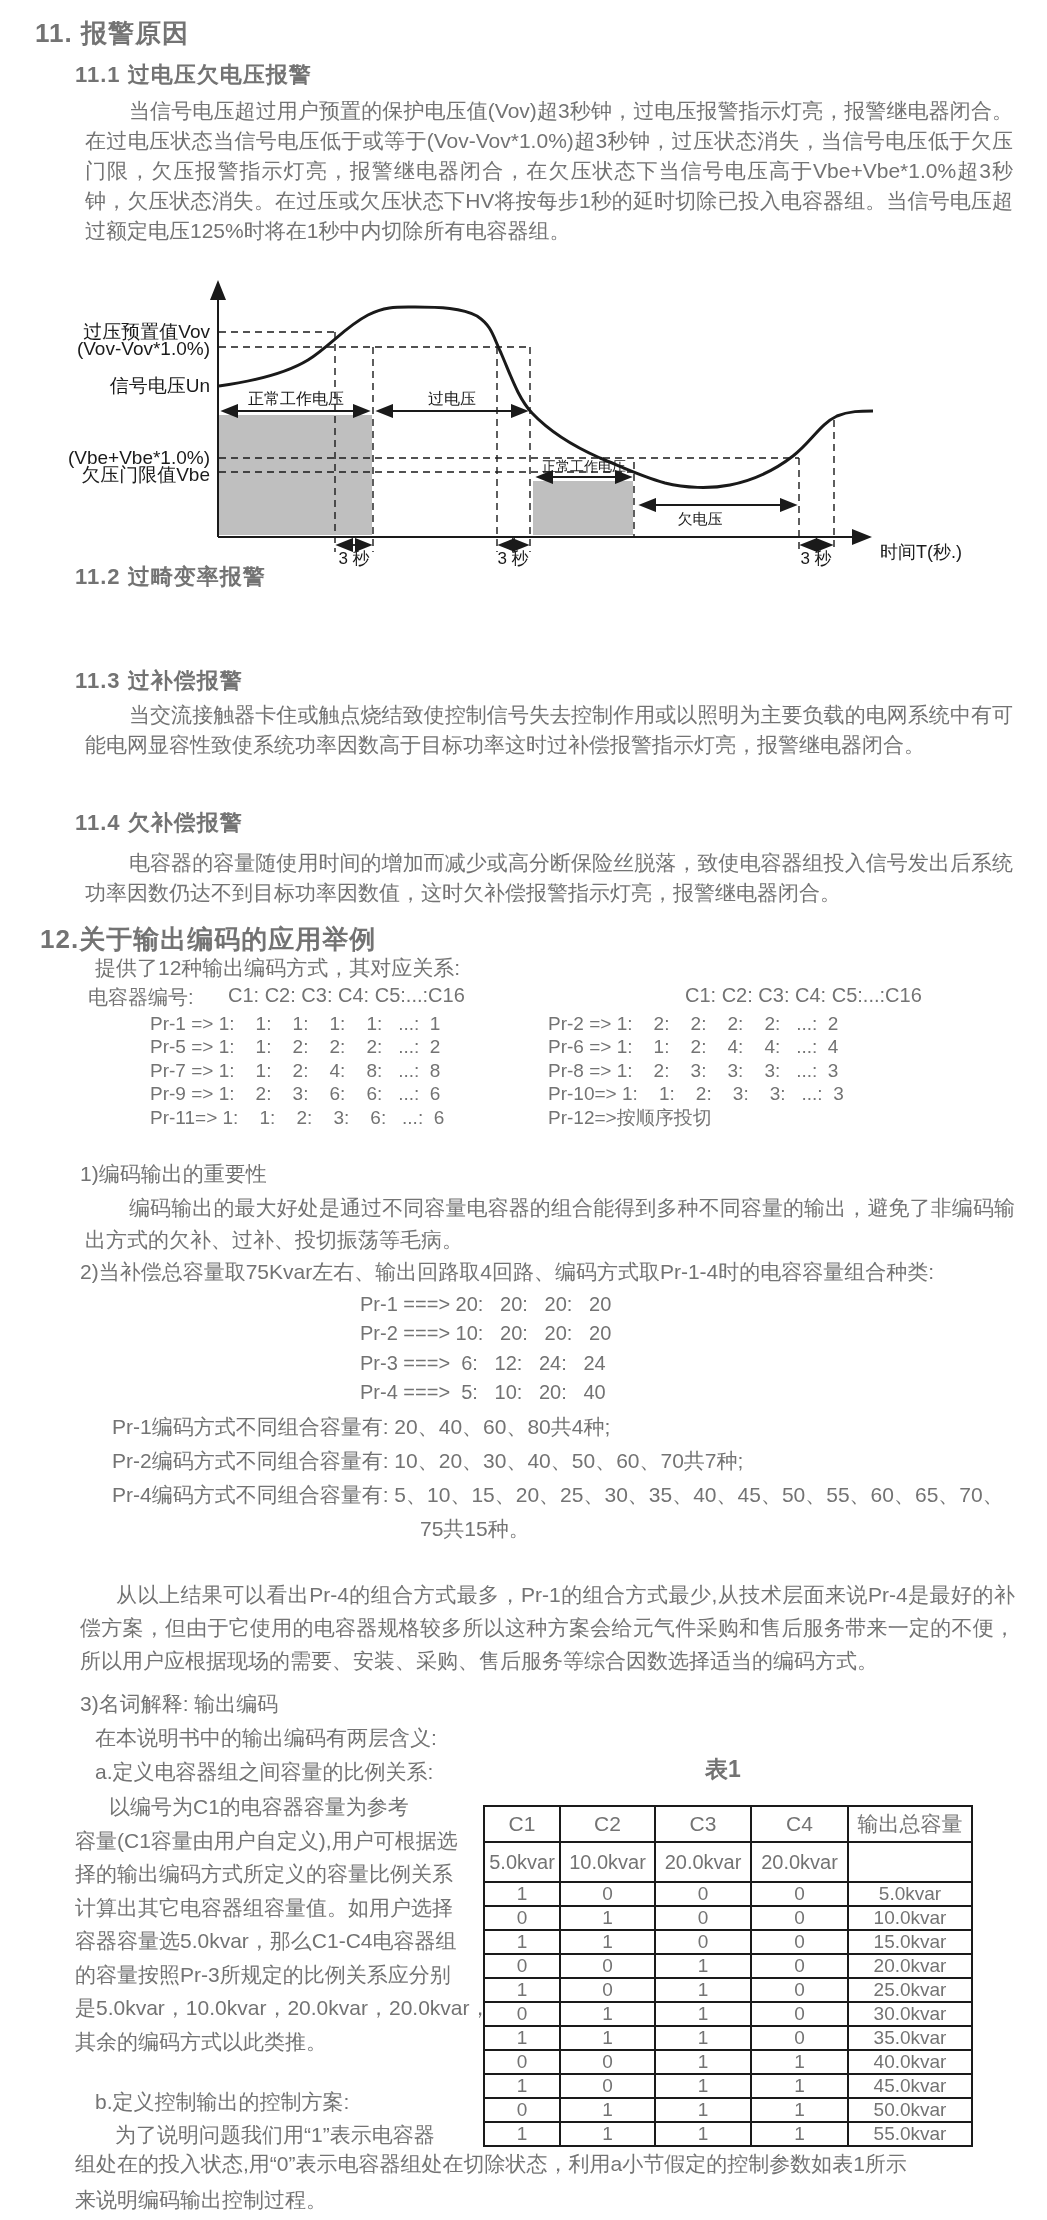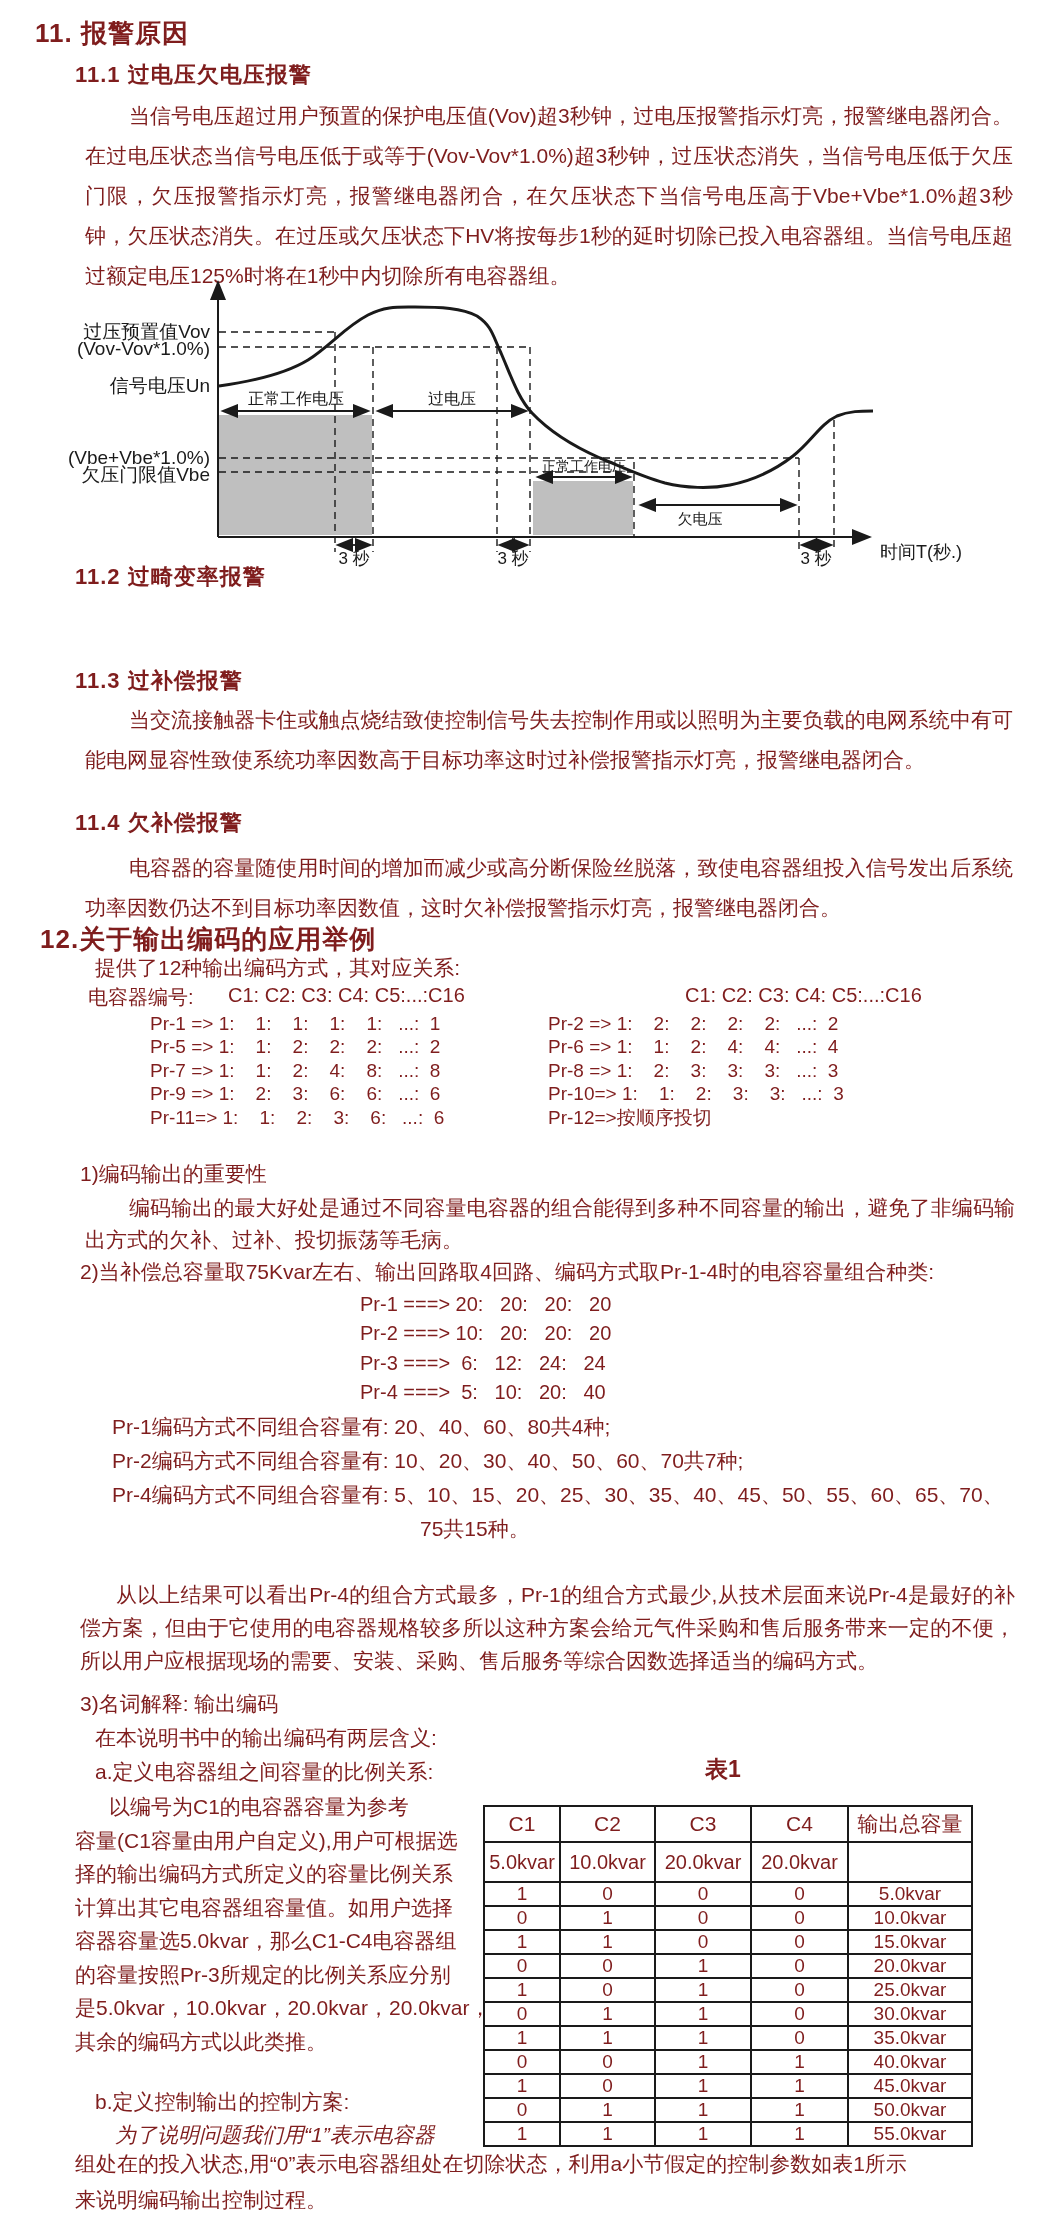--- a/index.html
+++ b/index.html
@@ -1,24 +1,24 @@
 <!DOCTYPE html>
 <html><head>
 <meta charset="utf-8">
 <style>
   html,body{margin:0;padding:0;background:#ffffff;}
   #page{
     position:relative;width:1047px;height:2220px;background:#ffffff;
-    font-family:"Liberation Sans","DejaVu Sans",sans-serif;color:#7f1d1d;
+    font-family:"Liberation Sans","DejaVu Sans",sans-serif;color:#737373;
     overflow:hidden;
   }
   .abs{position:absolute;}
   .h1{font-size:26px;font-weight:bold;letter-spacing:1px;}
   .h2{font-size:22px;font-weight:bold;letter-spacing:1px;}
-  .body{font-size:21px;line-height:40px;text-align:justify;}
+  .body{font-size:21px;line-height:30px;text-align:justify;}
   .line{font-size:21px;white-space:nowrap;}
   .prrow{display:flex;font-size:19px;line-height:23.4px;white-space:pre;}
   .prrow .l{width:398px;flex:0 0 398px;}
   .combos div{font-size:20px;line-height:29.3px;white-space:pre;}
   .results div{font-size:21px;line-height:34px;white-space:nowrap;margin-left:32px;}
   .colpara div{font-size:21px;line-height:33.5px;white-space:nowrap;}
   table.t1{border-collapse:collapse;table-layout:fixed;width:488px;background:#fff;}
   table.t1 td{border:2px solid #1a1a1a;text-align:center;padding:0;font-size:20px;line-height:1.05;}
   tr.hdr td{height:34px;font-size:21px;}
   tr.cap td{height:38px;}
@@ -151,21 +151,21 @@
     <div>容量(C1容量由用户自定义),用户可根据选</div>
     <div>择的输出编码方式所定义的容量比例关系</div>
     <div>计算出其它电容器组容量值。如用户选择</div>
     <div>容器容量选5.0kvar，那么C1-C4电容器组</div>
     <div>的容量按照Pr-3所规定的比例关系应分别</div>
     <div>是5.0kvar，10.0kvar，20.0kvar，20.0kvar，</div>
     <div>其余的编码方式以此类推。</div>
   </div>
 
   <div class="abs line" style="left:95px;top:2088px;">b.定义控制输出的控制方案:</div>
-  <div class="abs line" style="left:115px;top:2121px;font-style:italic;">为了说明问题我们用“1”表示电容器</div>
+  <div class="abs line" style="left:115px;top:2121px;">为了说明问题我们用“1”表示电容器</div>
   <div class="abs line" style="left:75px;top:2150px;">组处在的投入状态,用“0”表示电容器组处在切除状态，利用a小节假定的控制参数如表1所示</div>
   <div class="abs line" style="left:75px;top:2186px;">来说明编码输出控制过程。</div>
 
   <table class="t1 abs" style="left:483px;top:1805px;">
     <colgroup>
         <col style="width:76px">
         <col style="width:95px">
         <col style="width:96px">
         <col style="width:97px">
         <col style="width:124px">

